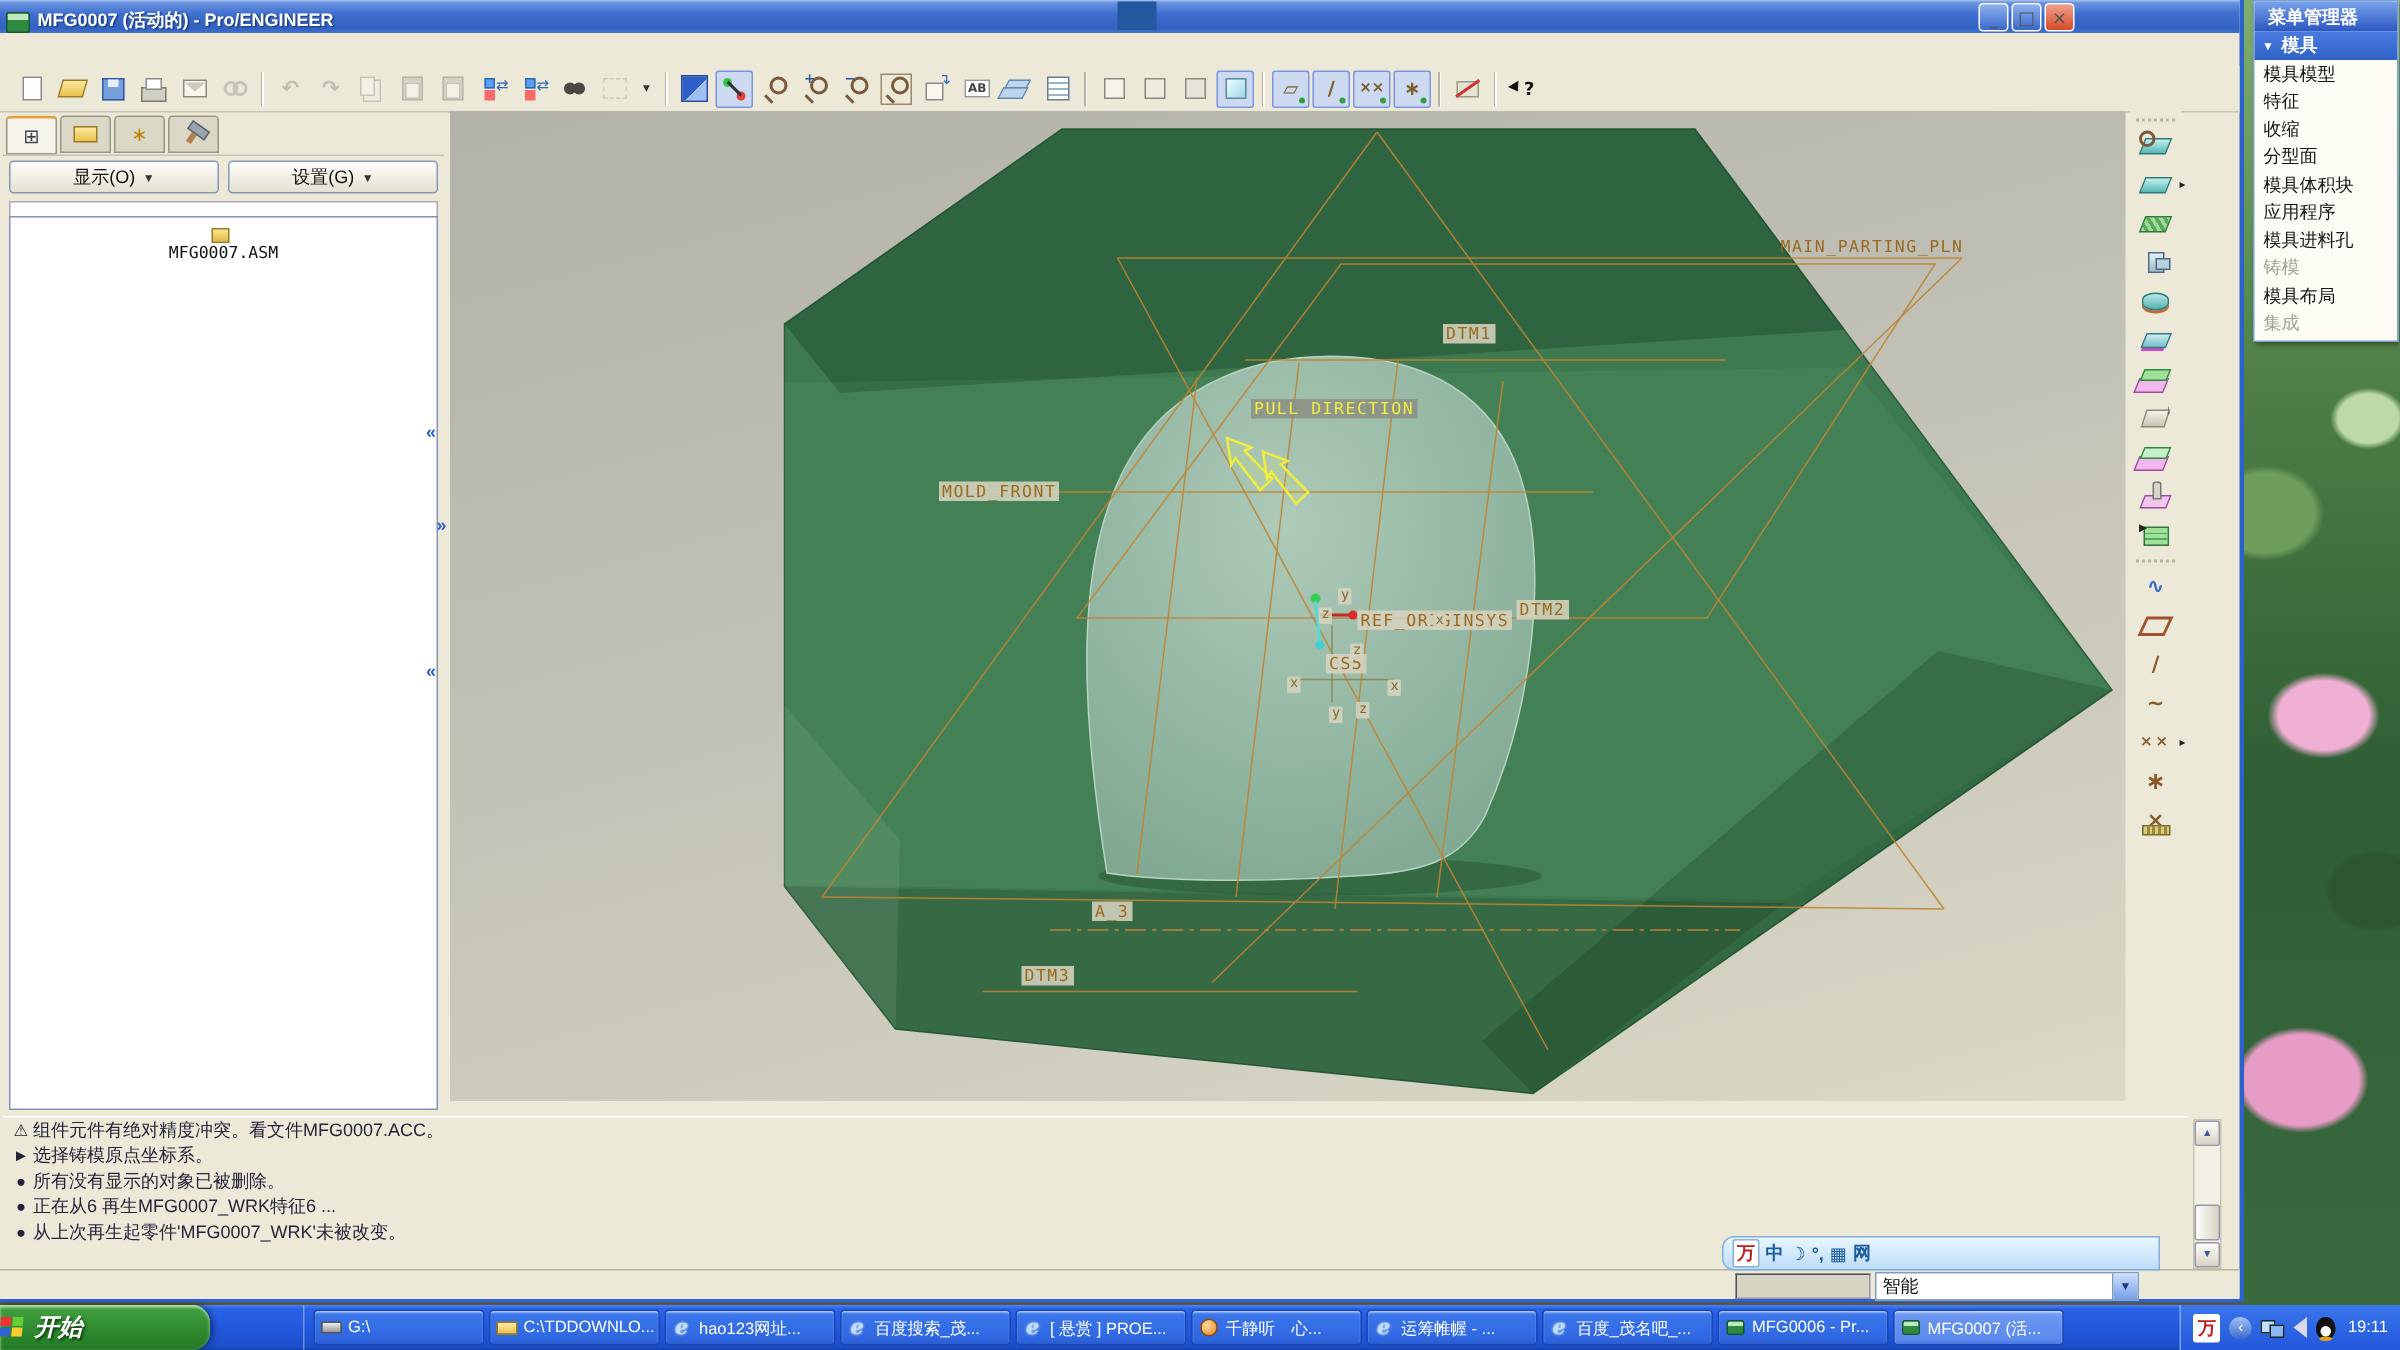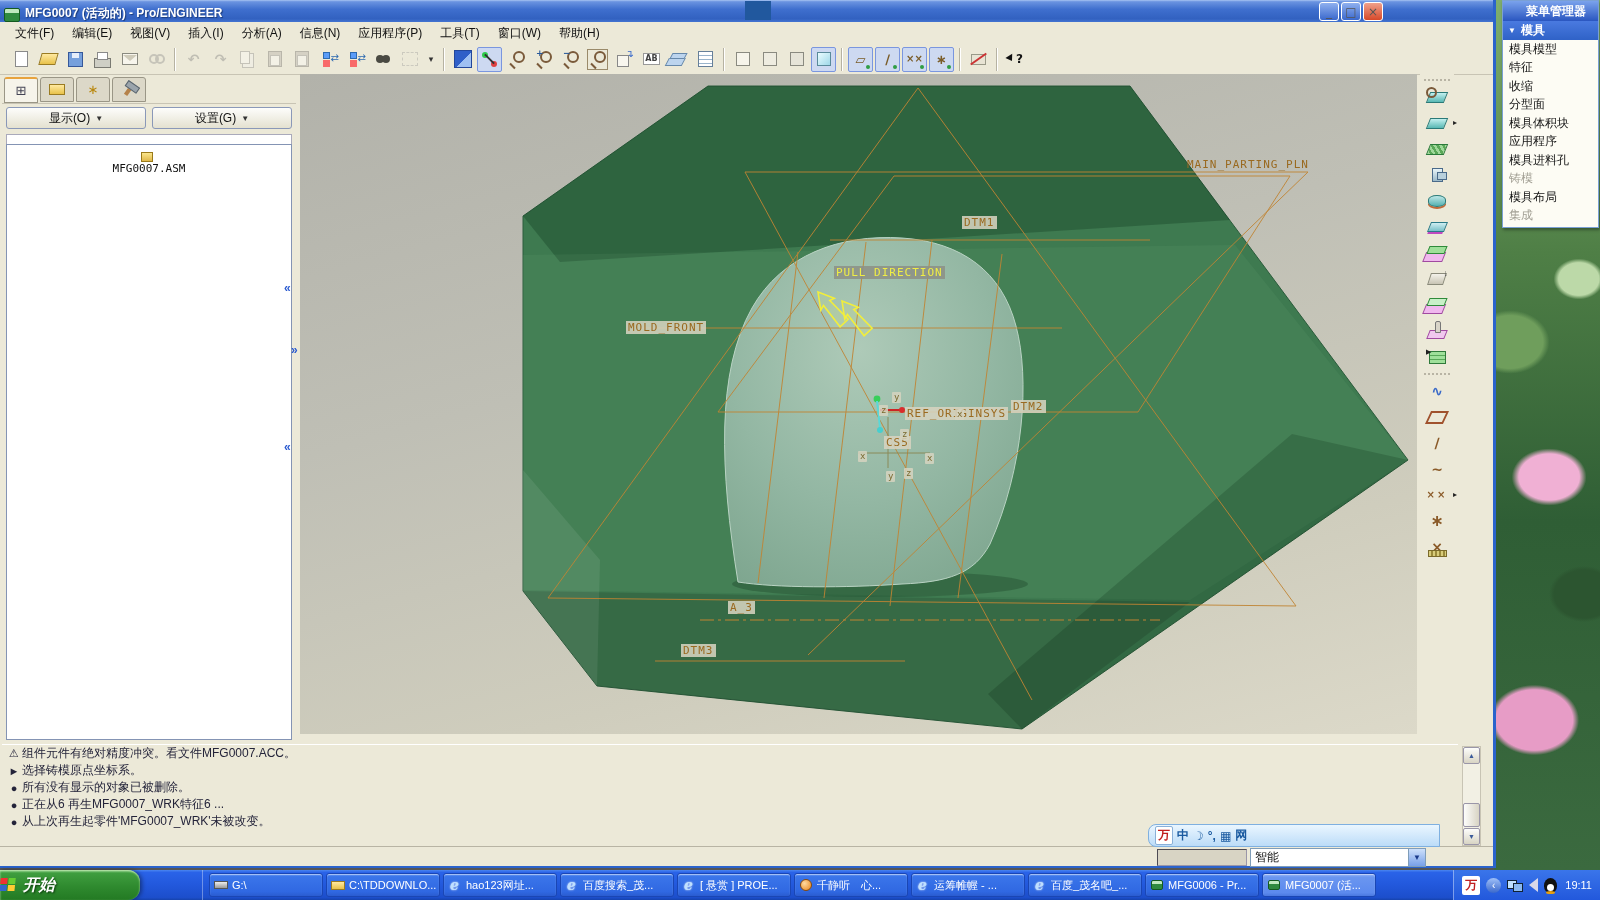--- a/index.html
+++ b/index.html
@@ -164,21 +164,21 @@
   #statusbar{position:absolute;left:0;top:846px;width:1493px;height:19px;background:#ece9d8;border-top:1px solid #b8b4a4;}
   #sb-box{position:absolute;left:1157px;top:2px;width:88px;height:15px;background:#d8d4c4;border:1px solid #9a96a8;border-style:inset;}
   #sb-combo{position:absolute;left:1250px;top:1px;width:174px;height:17px;background:#fff;border:1px solid #7f9db9;display:flex;align-items:center;}
   #sb-combo .val{flex:1;padding-left:4px;}
   #sb-combo .arrow{width:16px;height:100%;background:linear-gradient(#cde0fb,#78a0e8);border-left:1px solid #7f9db9;
     display:flex;align-items:center;justify-content:center;color:#1a3a8a;font-size:8px;}
   
   #menu-manager{position:absolute;left:1502px;top:0;width:95px;height:226px;background:#fdfcf4;
     border:1px solid #7aa0d4;box-shadow:1px 2px 3px rgba(0,0,0,.35);z-index:8;}
   #mm-title{height:20px;background:linear-gradient(180deg,#7aa2ec,#2a56c0);color:#fff;font-weight:bold;
-    display:flex;align-items:center;padding-left:23px;}
+    display:flex;align-items:center;padding-left:9px;}
   #mm-section{height:19px;background:linear-gradient(180deg,#4a7ae0,#2f62c7);color:#fff;font-weight:bold;
     display:flex;align-items:center;gap:5px;padding-left:5px;}
   #mm-section .tri{font-size:8px;}
   .mm-item{height:18.5px;display:flex;align-items:center;padding-left:6px;color:#161616;}
   .mm-item.disabled{color:#a3a095;}
   
   #taskbar{position:absolute;left:0;top:870px;width:1600px;height:30px;
     background:linear-gradient(180deg,#4a86f0 0,#2a63e8 8%,#2258dc 50%,#1c4ecb 92%,#1643ad 100%);
     display:flex;align-items:center;z-index:10;}
   #start-btn{width:140px;height:30px;border-radius:0 12px 12px 0;
@@ -237,33 +237,20 @@
           </span>
           <span class="wbtn">
             <i class="gi">□</i>
           </span>
           <span class="wbtn close">
             <i class="gi">×</i>
           </span>
         </div>
     </div>
 
-    <div id="menubar">
-
-    <span class="mbi">文件(F)</span>
-        <span class="mbi">编辑(E)</span>
-        <span class="mbi">视图(V)</span>
-        <span class="mbi">插入(I)</span>
-        <span class="mbi">分析(A)</span>
-        <span class="mbi">信息(N)</span>
-        <span class="mbi">应用程序(P)</span>
-        <span class="mbi">工具(T)</span>
-        <span class="mbi">窗口(W)</span>
-        <span class="mbi">帮助(H)</span>
-      </div>
 
     <div id="toolbar">
 
     <span class="tbi g-new">
           <i class="gi"></i>
         </span>
         <span class="tbi g-open">
           <i class="gi"></i>
         </span>
         <span class="tbi g-save">

